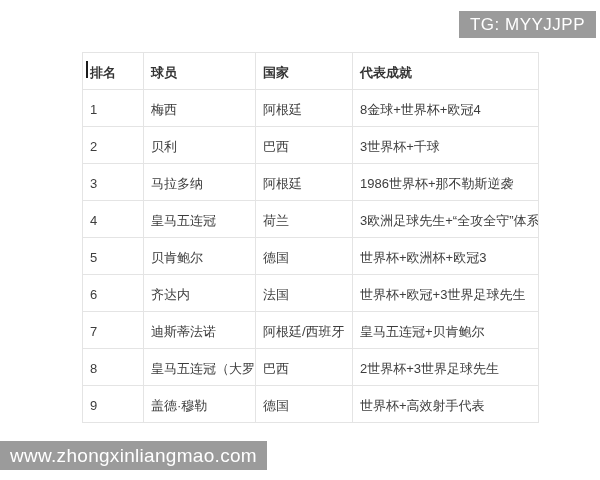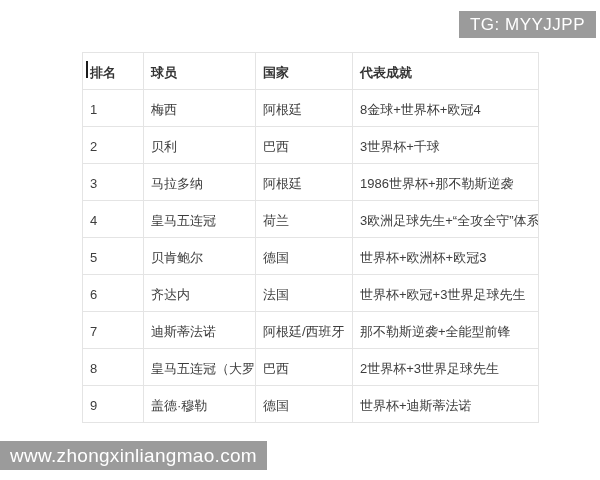--- a/index.html
+++ b/index.html
@@ -113,32 +113,32 @@
       <tr>
         <td>6</td>
         <td>齐达内</td>
         <td>法国</td>
         <td>世界杯+欧冠+3世界足球先生</td>
       </tr>
       <tr>
         <td>7</td>
         <td>迪斯蒂法诺</td>
         <td>阿根廷/西班牙</td>
-        <td>那不勒斯逆袭+全能型前锋</td>
+        <td>皇马五连冠+贝肯鲍尔</td>
       </tr>
       <tr>
         <td>8</td>
         <td>皇马五连冠（大罗）</td>
         <td>巴西</td>
         <td>2世界杯+3世界足球先生</td>
       </tr>
       <tr>
         <td>9</td>
         <td>盖德·穆勒</td>
         <td>德国</td>
-        <td>世界杯+迪斯蒂法诺</td>
+        <td>世界杯+高效射手代表</td>
       </tr>
     </tbody>
   </table>
 
   <div class="wm wm-bottom">www.zhongxinliangmao.com</div>
 
 </div>
 
 </body></html>

